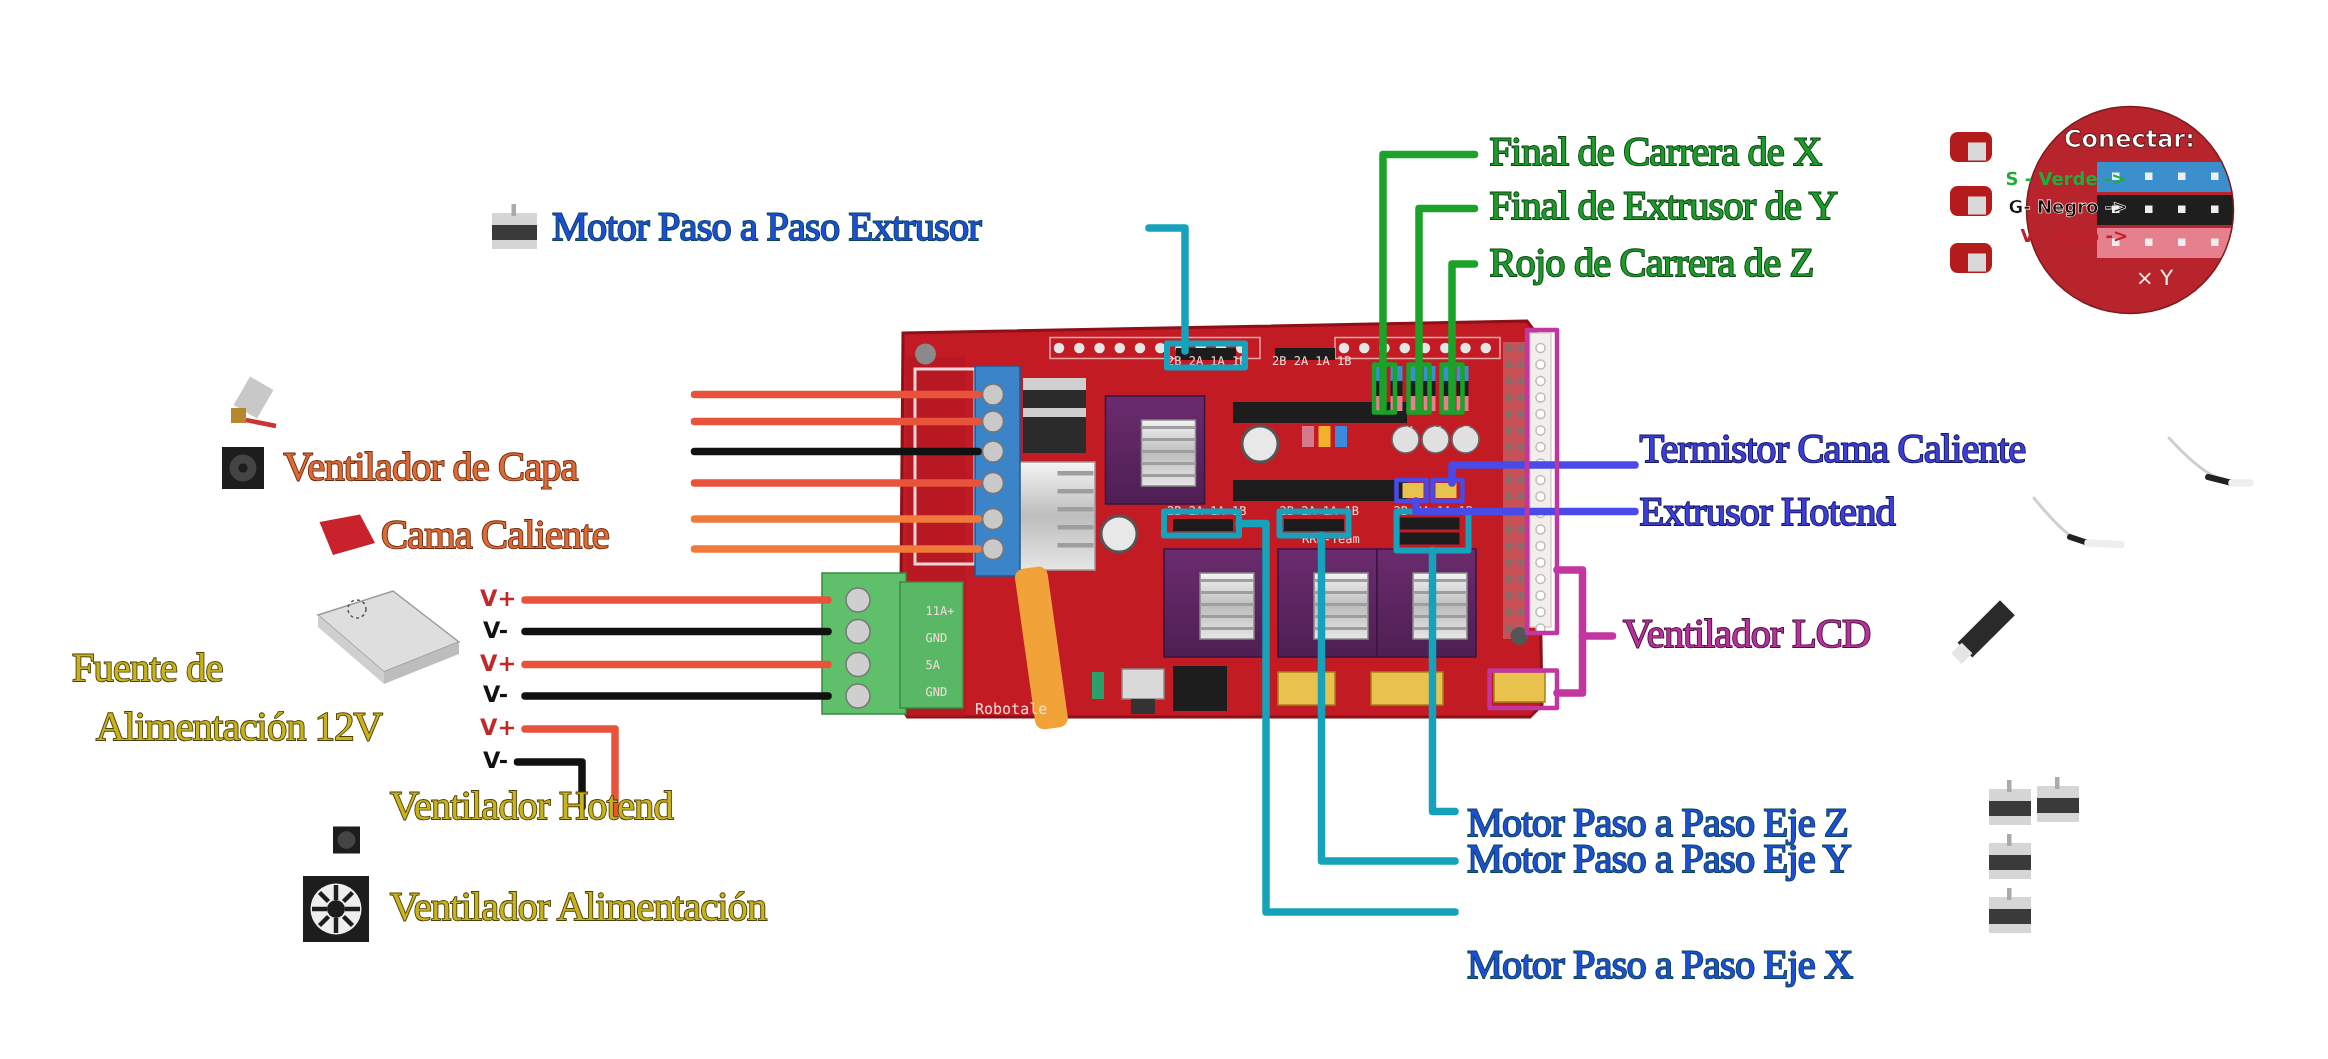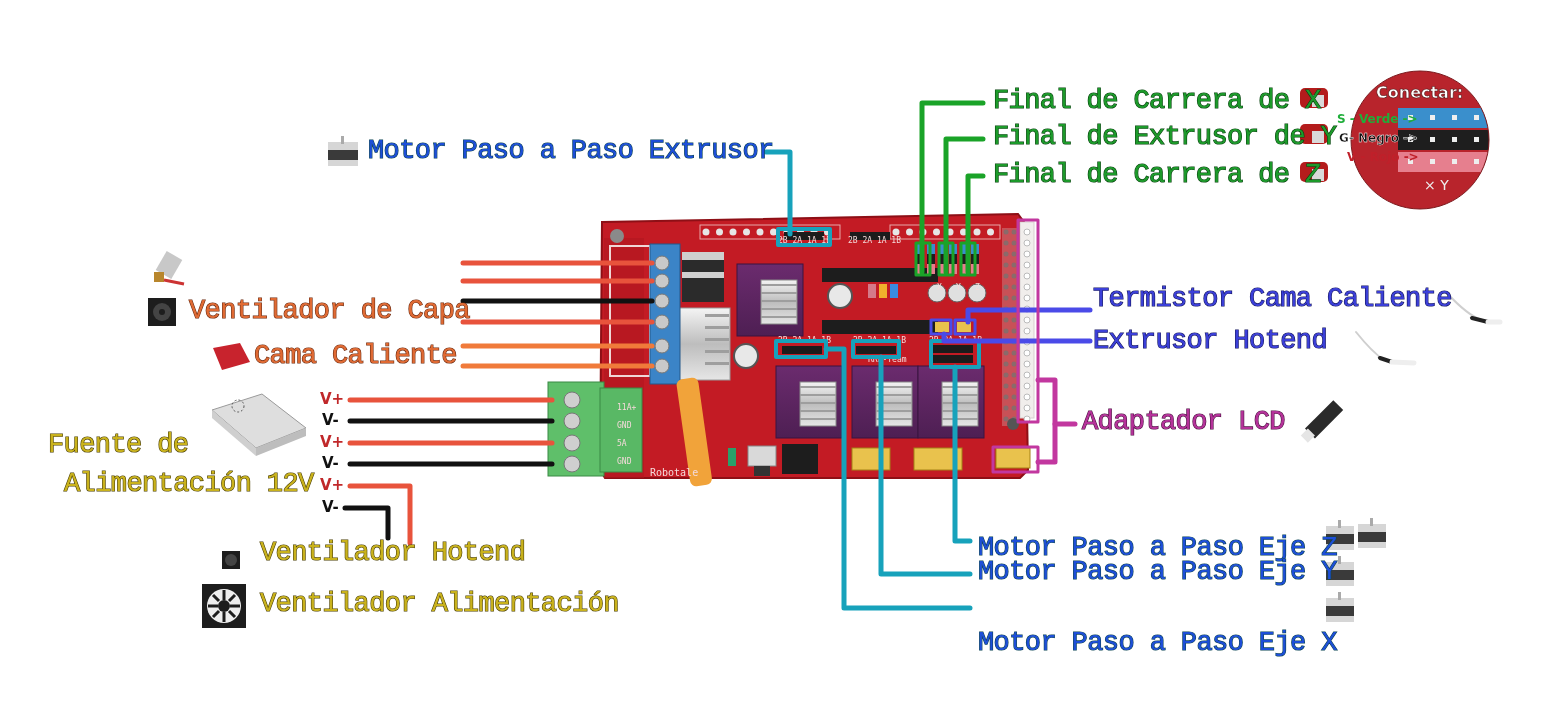--- a/index.html
+++ b/index.html
@@ -1,18 +1,18 @@
 <!DOCTYPE html>
 <html><head>
 <meta charset="utf-8">
 <style>
   html, body { margin:0; padding:0; background:#ffffff; }
   body { width:1552px; height:706px; position:relative; overflow:hidden; font-family:"DejaVu Sans", sans-serif; }
   #stage { position:absolute; left:0; top:0; width:1552px; height:706px; }
-  .lbl { position:absolute; font-family:Liberation Mono, monospace; font-size:27px; white-space:nowrap; letter-spacing:-0.6px; line-height:1; }
+  .lbl { position:absolute; font-family:Liberation Serif, serif; font-size:27px; white-space:nowrap; letter-spacing:-0.6px; line-height:1; }
   .orange { color:#e06a33; -webkit-text-stroke:1.2px #6b2a10; paint-order:stroke fill; }
   .olive  { color:#c9b21c; -webkit-text-stroke:1.2px #4a3f05; paint-order:stroke fill; }
   .teal   { color:#1d4ed8; -webkit-text-stroke:1.2px #0c4553; paint-order:stroke fill; }
   .green  { color:#1c9a2a; -webkit-text-stroke:1.2px #0a4410; paint-order:stroke fill; }
   .blue   { color:#3b3fd8; -webkit-text-stroke:1.2px #14165e; paint-order:stroke fill; }
   .magenta{ color:#b5329a; -webkit-text-stroke:1.2px #4a0f3e; paint-order:stroke fill; }
   .vlab { position:absolute; font-family:"DejaVu Sans", sans-serif; font-weight:bold; font-size:15px; line-height:1; }
   .vplus { color:#c0282a; }
   .vminus { color:#111; }
   .conn-text { font-family:"DejaVu Sans", sans-serif; font-weight:bold; }
@@ -457,28 +457,28 @@
     <text x="1339" y="142" font-size="12" class="conn-text" fill="#111111" stroke="#fff" stroke-width="0.4">G- Negro -&gt;</text>
     <text x="1347" y="161" font-size="12" class="conn-text" fill="#c0202a">V - Rojo -&gt;</text>
   </g>
 </svg>
 
 <div class="lbl teal" style="left:368px; top:138px;">Motor Paso a Paso Extrusor</div>
 <div class="lbl orange" style="left:189px; top:298px;">Ventilador de Capa</div>
 <div class="lbl orange" style="left:254px; top:343px;">Cama Caliente</div>
 <div class="lbl olive" style="left:48px;  top:432px;">Fuente de</div>
 <div class="lbl olive" style="left:64px;  top:471px;">Alimentación 12V</div>
-<div class="lbl olive" style="left:260px; top:540px;">Ventilador Hotend</div>
+<div class="lbl olive" style="left:260px; top:524px;">Ventilador Hotend</div>
 <div class="lbl olive" style="left:260px; top:591px;">Ventilador Alimentación</div>
 <div class="lbl green" style="left:993px; top:88px;">Final de Carrera de X</div>
 <div class="lbl green" style="left:993px; top:124px;">Final de Extrusor de Y</div>
-<div class="lbl green" style="left:993px; top:162px;">Final de Carrera de Z</div>
+<div class="lbl green" style="left:993px; top:162px;">Rojo de Carrera de Z</div>
 <div class="lbl blue" style="left:1093px; top:286px;">Termistor Cama Caliente</div>
 <div class="lbl blue" style="left:1093px; top:328px;">Extrusor Hotend</div>
-<div class="lbl magenta" style="left:1082px; top:409px;">Adaptador LCD</div>
+<div class="lbl magenta" style="left:1082px; top:409px;">Ventilador LCD</div>
 <div class="lbl teal" style="left:978px; top:535px;">Motor Paso a Paso Eje Z</div>
 <div class="lbl teal" style="left:978px; top:559px;">Motor Paso a Paso Eje Y</div>
 <div class="lbl teal" style="left:978px; top:593px;margin-top:37px;">Motor Paso a Paso Eje X</div>
 
 <div class="vlab vplus" style="left:320px; top:392px;">V+</div>
 <div class="vlab vminus" style="left:322px; top:413px;">V-</div>
 <div class="vlab vplus" style="left:320px; top:435px;">V+</div>
 <div class="vlab vminus" style="left:322px; top:456px;">V-</div>
 <div class="vlab vplus" style="left:320px; top:478px;">V+</div>
 <div class="vlab vminus" style="left:322px; top:500px;">V-</div>

